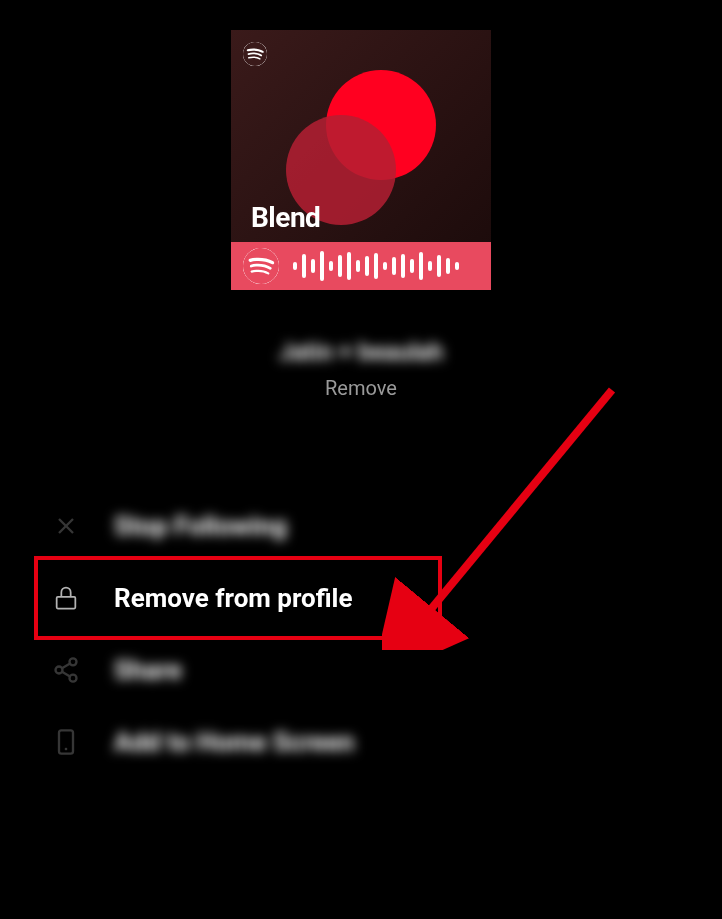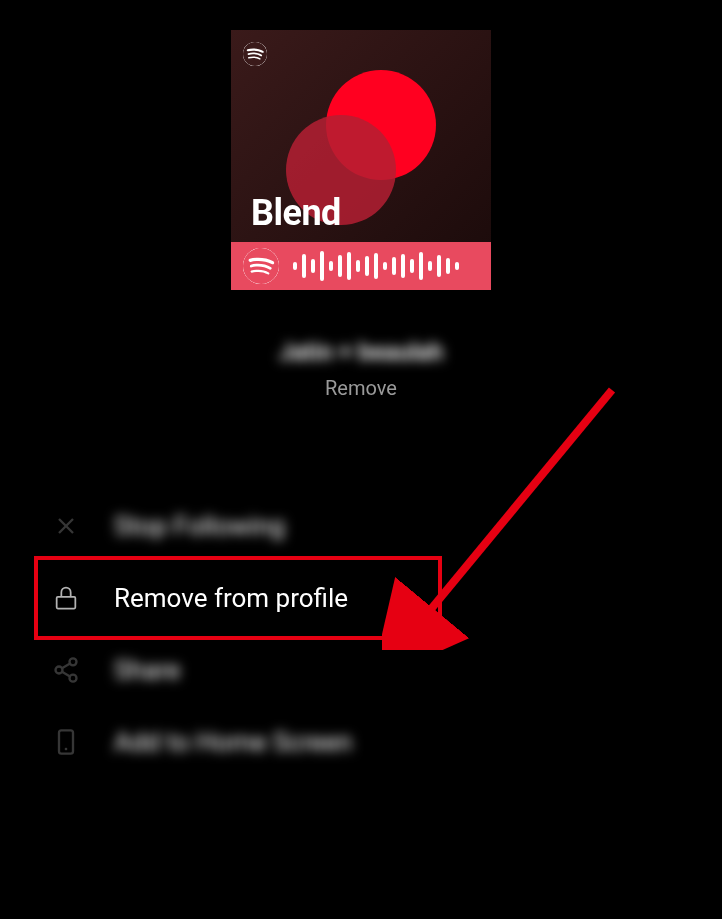--- a/index.html
+++ b/index.html
@@ -65,21 +65,21 @@
       background: rgba(180, 30, 50, 0.85);
       border-radius: 50%;
       left: 15px;
       top: 55px;
     }
     .blend-label {
       position: absolute;
       left: 20px;
       bottom: 56px;
       color: #fff;
-      font-size: 36px;
+      font-size: 28px;
       font-weight: 700;
       letter-spacing: -0.5px;
     }
     .spotify-code {
       position: absolute;
       bottom: 0;
       left: 0;
       right: 0;
       height: 48px;
       background: #e84a5f;
@@ -145,21 +145,21 @@
       height: 32px;
       display: flex;
       align-items: center;
       justify-content: center;
       color: #b3b3b3;
       flex-shrink: 0;
     }
     .menu-label {
       color: #fff;
       font-size: 26px;
-      font-weight: 400;
+      font-weight: 700;
     }
     .highlighted {
       position: relative;
     }
     .highlighted::before {
       content: '';
       position: absolute;
       top: -6px;
       left: -6px;
       right: 240px;

